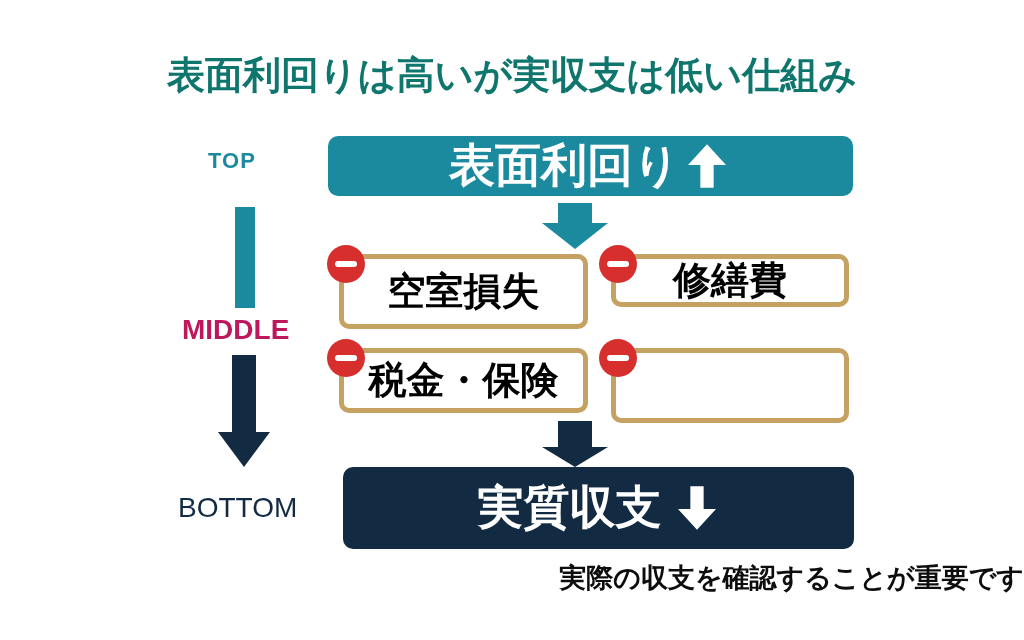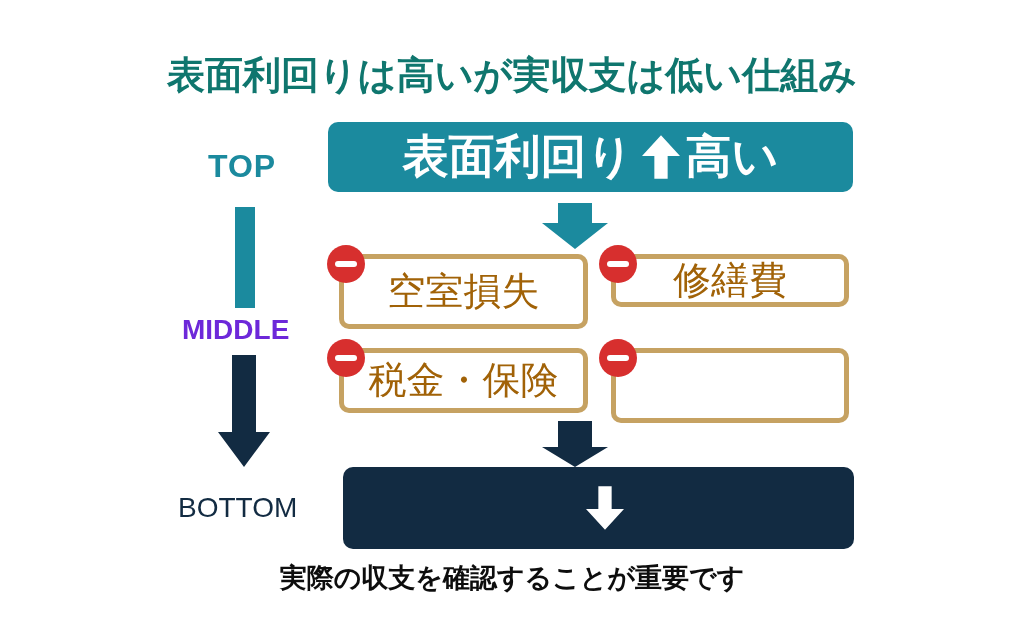--- a/index.html
+++ b/index.html
@@ -19,66 +19,66 @@
     text-align: center;
     font-size: 38px;
     font-weight: 900;
     color: #0f766e;
     letter-spacing: 0px;
   }
 
   
   .rail-top {
     left: 208px; top: 148px; width: 70px;
-    font-size: 32px; font-weight: 900;
+    font-size: 22px; font-weight: 900;
     color: #1b8a9e; letter-spacing: 1px;
   }
   .rail-bar {
     left: 235px; top: 207px; width: 20px; height: 101px;
     background: #1b8a9e;
   }
   .rail-middle {
     left: 182px; top: 314px; width: 130px;
     font-size: 28px; font-weight: 900;
-    color: #6d28d9; letter-spacing: 0px;
+    color: #be185d; letter-spacing: 0px;
   }
   .rail-arrow { left: 218px; top: 355px; width: 52px; height: 112px; }
   .rail-bottom {
     left: 178px; top: 492px; width: 140px;
     font-size: 28px; font-weight: 400;
     color: #122b42; letter-spacing: 0px;
   }
 
   
   .banner {
     display: flex; align-items: center; justify-content: center;
     border-radius: 10px;
     color: #ffffff;
     font-size: 46px;
     font-weight: 900;
     white-space: nowrap;
   }
-  .banner-top  { left: 328px; top: 122px; width: 525px; height: 70px; background: #1b8a9e; }
+  .banner-top  { left: 328px; top: 136px; width: 525px; height: 60px; background: #1b8a9e; }
   .banner-bottom { left: 343px; top: 467px; width: 511px; height: 82px; background: #122b42; }
   .banner .txt-arrow { display: inline-block; }
   .arrow-up-glyph   { width: 38px; height: 44px; margin: 0 6px 0 8px; }
   .arrow-down-glyph { width: 38px; height: 44px; margin: 0 4px 0 16px; }
 
   
   .flow-arrow-teal { left: 542px; top: 203px; width: 66px; height: 46px; }
   .flow-arrow-navy { left: 542px; top: 421px; width: 66px; height: 46px; }
 
   
   .dbox {
     position: absolute;
     background: #ffffff;
     border: 5px solid #c6a262;
     border-radius: 10px;
     display: flex; align-items: center; justify-content: center;
-    font-size: 38px; font-weight: 400; color: #a16207;
+    font-size: 38px; font-weight: 700; color: #000000;
     white-space: nowrap;
     box-sizing: border-box;
   }
   .dbox-1 { left: 339px; top: 254px; width: 249px; height: 75px; }
   .dbox-2 { left: 611px; top: 254px; width: 238px; height: 53px; }
   .dbox-3 { left: 339px; top: 348px; width: 249px; height: 65px; }
   .dbox-4 { left: 611px; top: 348px; width: 238px; height: 75px; }
 
   .minus-badge {
     position: absolute;
@@ -92,21 +92,21 @@
     left: 50%; top: 50%;
     width: 22px; height: 6px;
     margin: -3px 0 0 -11px;
     background: #ffffff;
     border-radius: 3px;
   }
 
   
   .caption {
     left: 0; right: 0; top: 560px;
-    text-align: center;
+    text-align: right;
     font-size: 27px;
     font-weight: 900;
     color: #0d0d0d;
   }
 </style>
 </head>
 <body>
 
 <div class="canvas">
 
@@ -118,21 +118,20 @@
   <svg class="abs rail-arrow" viewBox="0 0 52 112">
     <path d="M14 0 H38 V77 H52 L26 112 L0 77 H14 Z" fill="#122b42"></path>
   </svg>
   <div class="abs rail-bottom">BOTTOM</div>
 
   <div class="abs banner banner-top">
     <span>表面利回り</span>
     <svg class="arrow-up-glyph txt-arrow" viewBox="0 0 40 46">
       <path d="M20 0 L40 22 L27 22 L27 46 L13 46 L13 22 L0 22 Z" fill="#ffffff"></path>
     </svg>
-    <span>高い</span>
   </div>
 
   <svg class="abs flow-arrow-teal" viewBox="0 0 66 46">
     <path d="M16 0 H50 V20 H66 L33 46 L0 20 H16 Z" fill="#1b8a9e"></path>
   </svg>
 
   <div class="dbox dbox-1">
     <div class="minus-badge">
         <div class="bar"></div>
       </div>
@@ -154,20 +153,21 @@
     <div class="minus-badge">
         <div class="bar"></div>
       </div>
   </div>
 
   <svg class="abs flow-arrow-navy" viewBox="0 0 66 46">
     <path d="M16 0 H50 V26 H66 L33 46 L0 26 H16 Z" fill="#122b42"></path>
   </svg>
 
   <div class="abs banner banner-bottom">
+    <span>実質収支</span>
     <svg class="arrow-down-glyph txt-arrow" viewBox="0 0 40 46">
       <path d="M20 46 L0 24 L13 24 L13 0 L27 0 L27 24 L40 24 Z" fill="#ffffff"></path>
     </svg>
   </div>
 
   <div class="abs caption">実際の収支を確認することが重要です</div>
 
 </div>
 
 </body></html>

